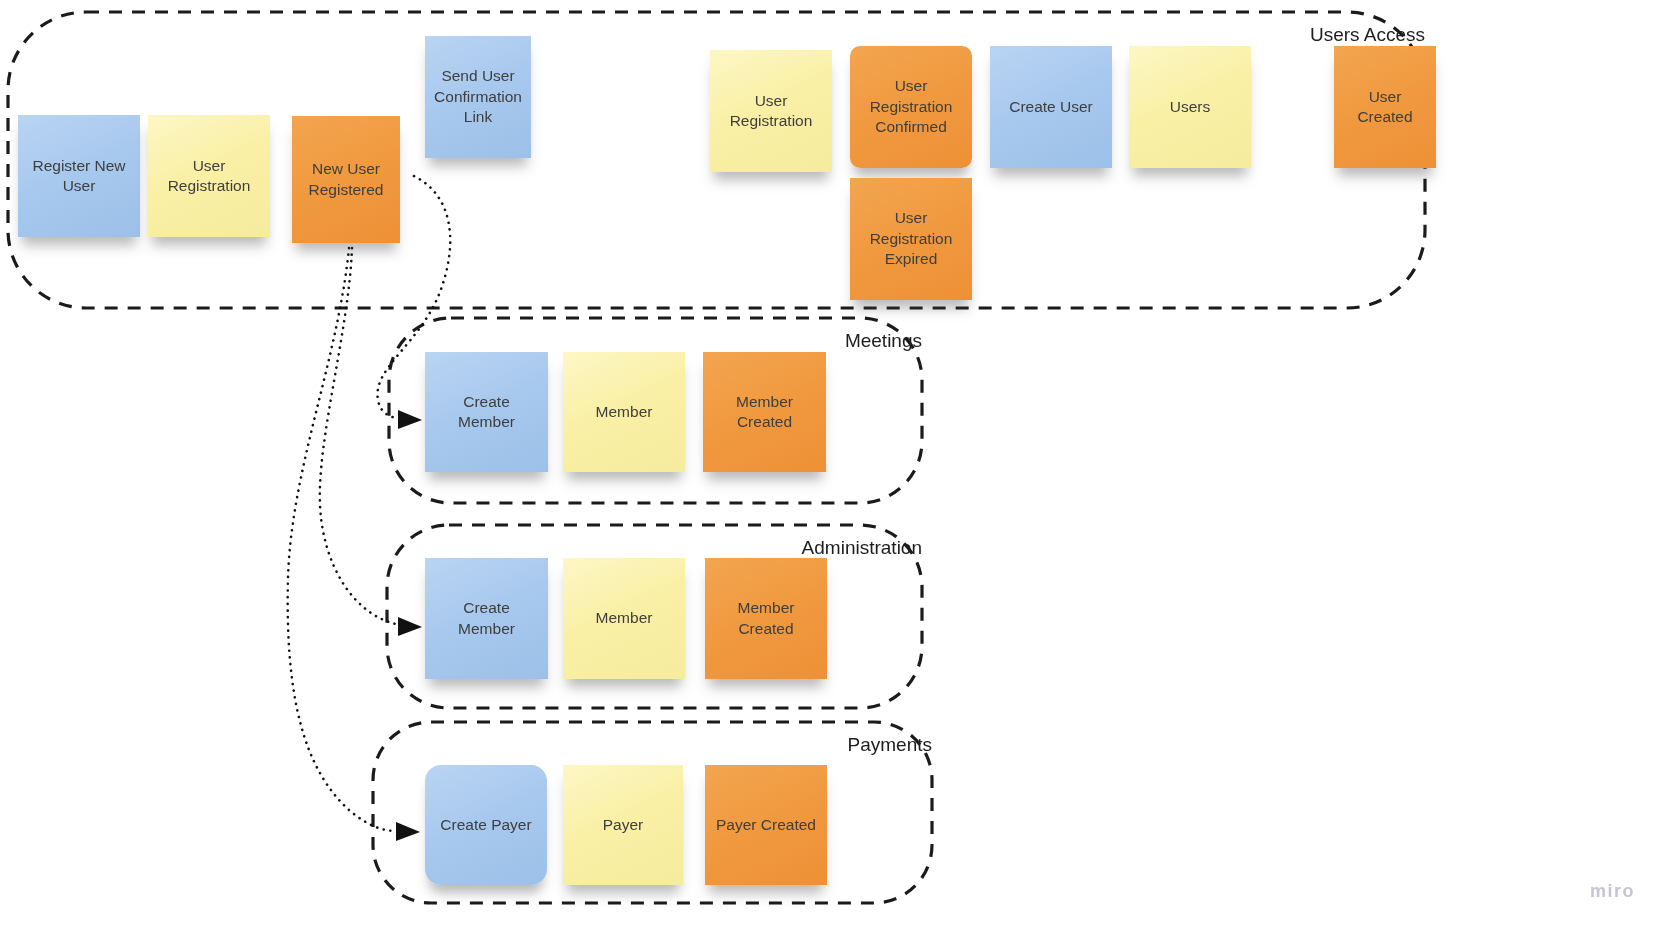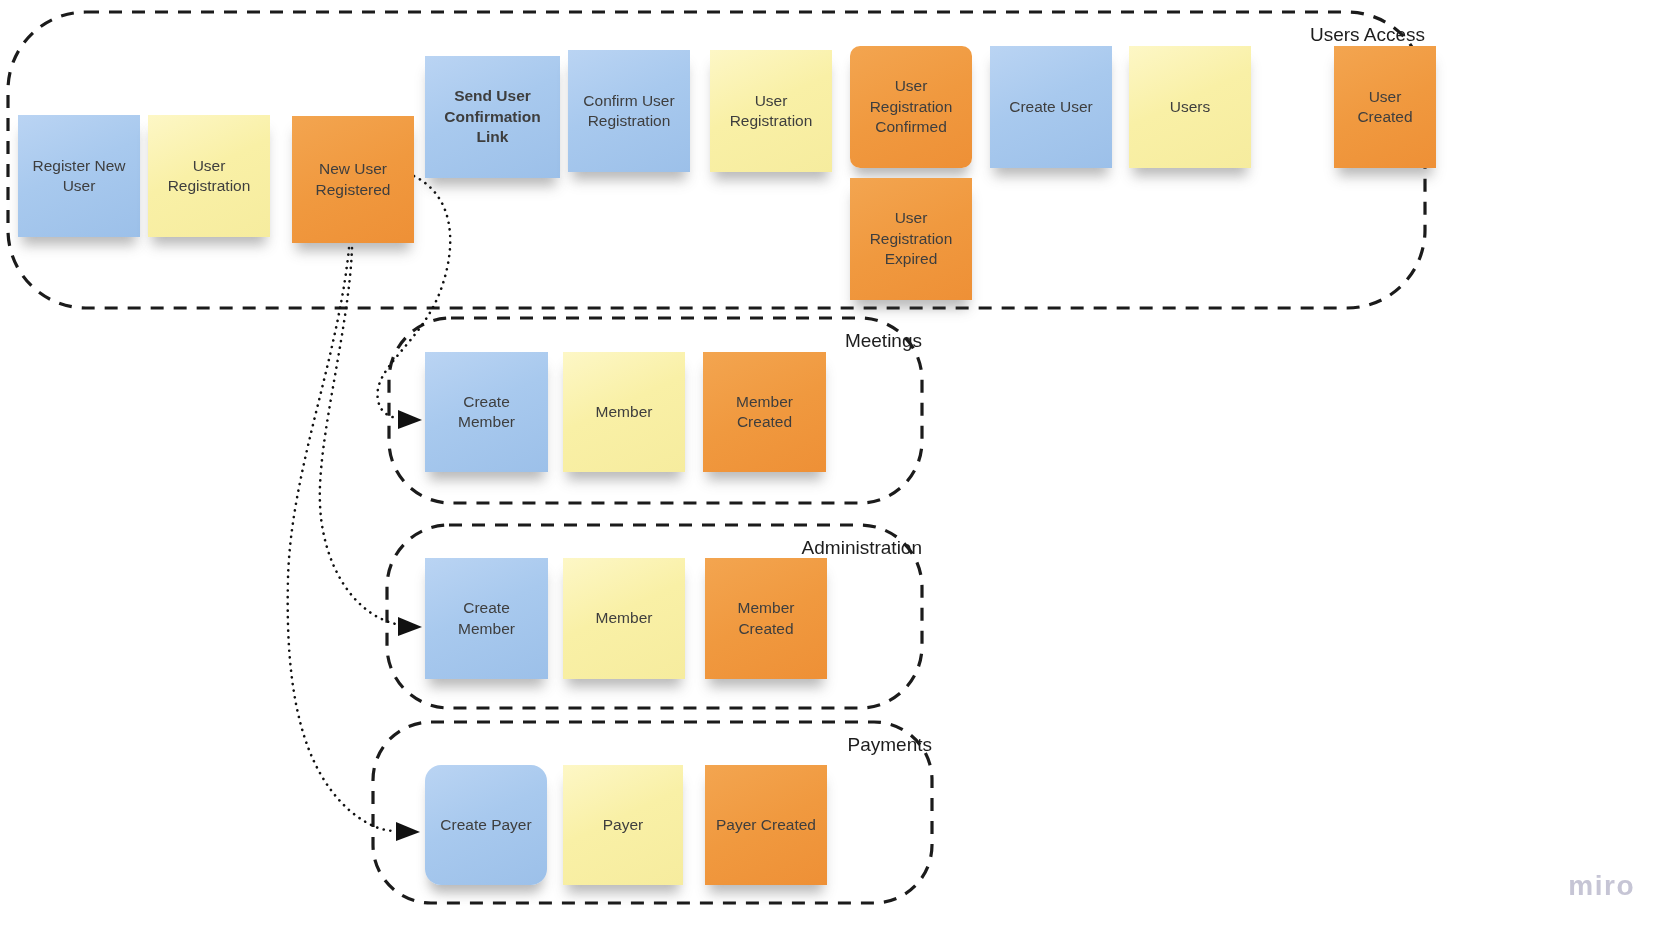--- a/index.html
+++ b/index.html
@@ -58,21 +58,21 @@
     color: #3e3e3e;
     box-shadow: 0 12px 12px -4px rgba(70,70,70,0.38);
   }
   .note-blue   { background: linear-gradient(155deg, #bad4f3 0%, #a8c9ee 45%, #9cc0e9 100%); }
   .note-yellow { background: linear-gradient(155deg, #fdf7c6 0%, #f9f0a6 45%, #f6ec9e 100%); }
   .note-orange { background: linear-gradient(155deg, #f3a550 0%, #f0993f 50%, #ee9036 100%); }
   #watermark {
     position: absolute;
     right: 36px;
     bottom: 32px;
-    font-size: 28px;
+    font-size: 18px;
     font-weight: 700;
     letter-spacing: 1.5px;
     color: #c6c5d5;
   }
 </style>
 </head>
 <body>
 
 <div id="board">
   <svg id="layer-svg" width="1671" height="934" viewBox="0 0 1671 934">
@@ -84,23 +84,22 @@
       <path d="M 398 410 L 422 420 L 398 429 Z" class="arrowhead"></path>
       <path d="M 352 248 C 349 330 317 440 320 504 C 322 562 352 614 396 624" class="connector-path"></path>
       <path d="M 398 617 L 422 627 L 398 636 Z" class="arrowhead"></path>
       <path d="M 349 248 C 338 360 291 470 288 578 C 285 695 303 768 349 810 C 369 827 384 831 396 831" class="connector-path"></path>
       <path d="M 396 822 L 420 832 L 396 841 Z" class="arrowhead"></path>
     </svg>
   <div id="watermark">miro</div>
 <div class="group-title" style="left: 8px; top: 25px; width: 1417px;">Users Access</div>
     <div class="note note-blue" style="left: 18px; top: 115px; width: 122px; height: 122px;">Register New User</div>
     <div class="note note-yellow" style="left: 148px; top: 115px; width: 122px; height: 122px;">User Registration</div>
-    <div class="note note-orange" style="left: 292px; top: 116px; width: 122px; height: 127px;">New User Registered</div>
-    <div class="note note-blue" style="left: 425px; top: 56px; width: 135px; height: 122px; font-weight: bold;">Send User Confirmation Link</div>
-    <div class="note note-blue" style="left: 568px; top: 50px; width: 122px; height: 122px;">Confirm User Registration</div>
+    <div class="note note-orange" style="left: 292px; top: 116px; width: 108px; height: 127px;">New User Registered</div>
+    <div class="note note-blue" style="left: 425px; top: 36px; width: 106px; height: 122px;">Send User Confirmation Link</div>
     <div class="note note-yellow" style="left: 710px; top: 50px; width: 122px; height: 122px;">User Registration</div>
     <div class="note note-orange" style="left: 850px; top: 46px; width: 122px; height: 122px; border-radius: 10px;">User Registration Confirmed</div>
     <div class="note note-blue" style="left: 990px; top: 46px; width: 122px; height: 122px;">Create User</div>
     <div class="note note-yellow" style="left: 1129px; top: 46px; width: 122px; height: 122px;">Users</div>
     <div class="note note-orange" style="left: 1334px; top: 46px; width: 102px; height: 122px;">User Created</div>
     <div class="note note-orange" style="left: 850px; top: 178px; width: 122px; height: 122px;">User Registration Expired</div>
     <div class="group-title" style="left: 389px; top: 331px; width: 533px;">Meetings</div>
     <div class="note note-blue" style="left: 425px; top: 352px; width: 123px; height: 120px;">Create Member</div>
     <div class="note note-yellow" style="left: 563px; top: 352px; width: 122px; height: 120px;">Member</div>
     <div class="note note-orange" style="left: 703px; top: 352px; width: 123px; height: 120px;">Member Created</div>

